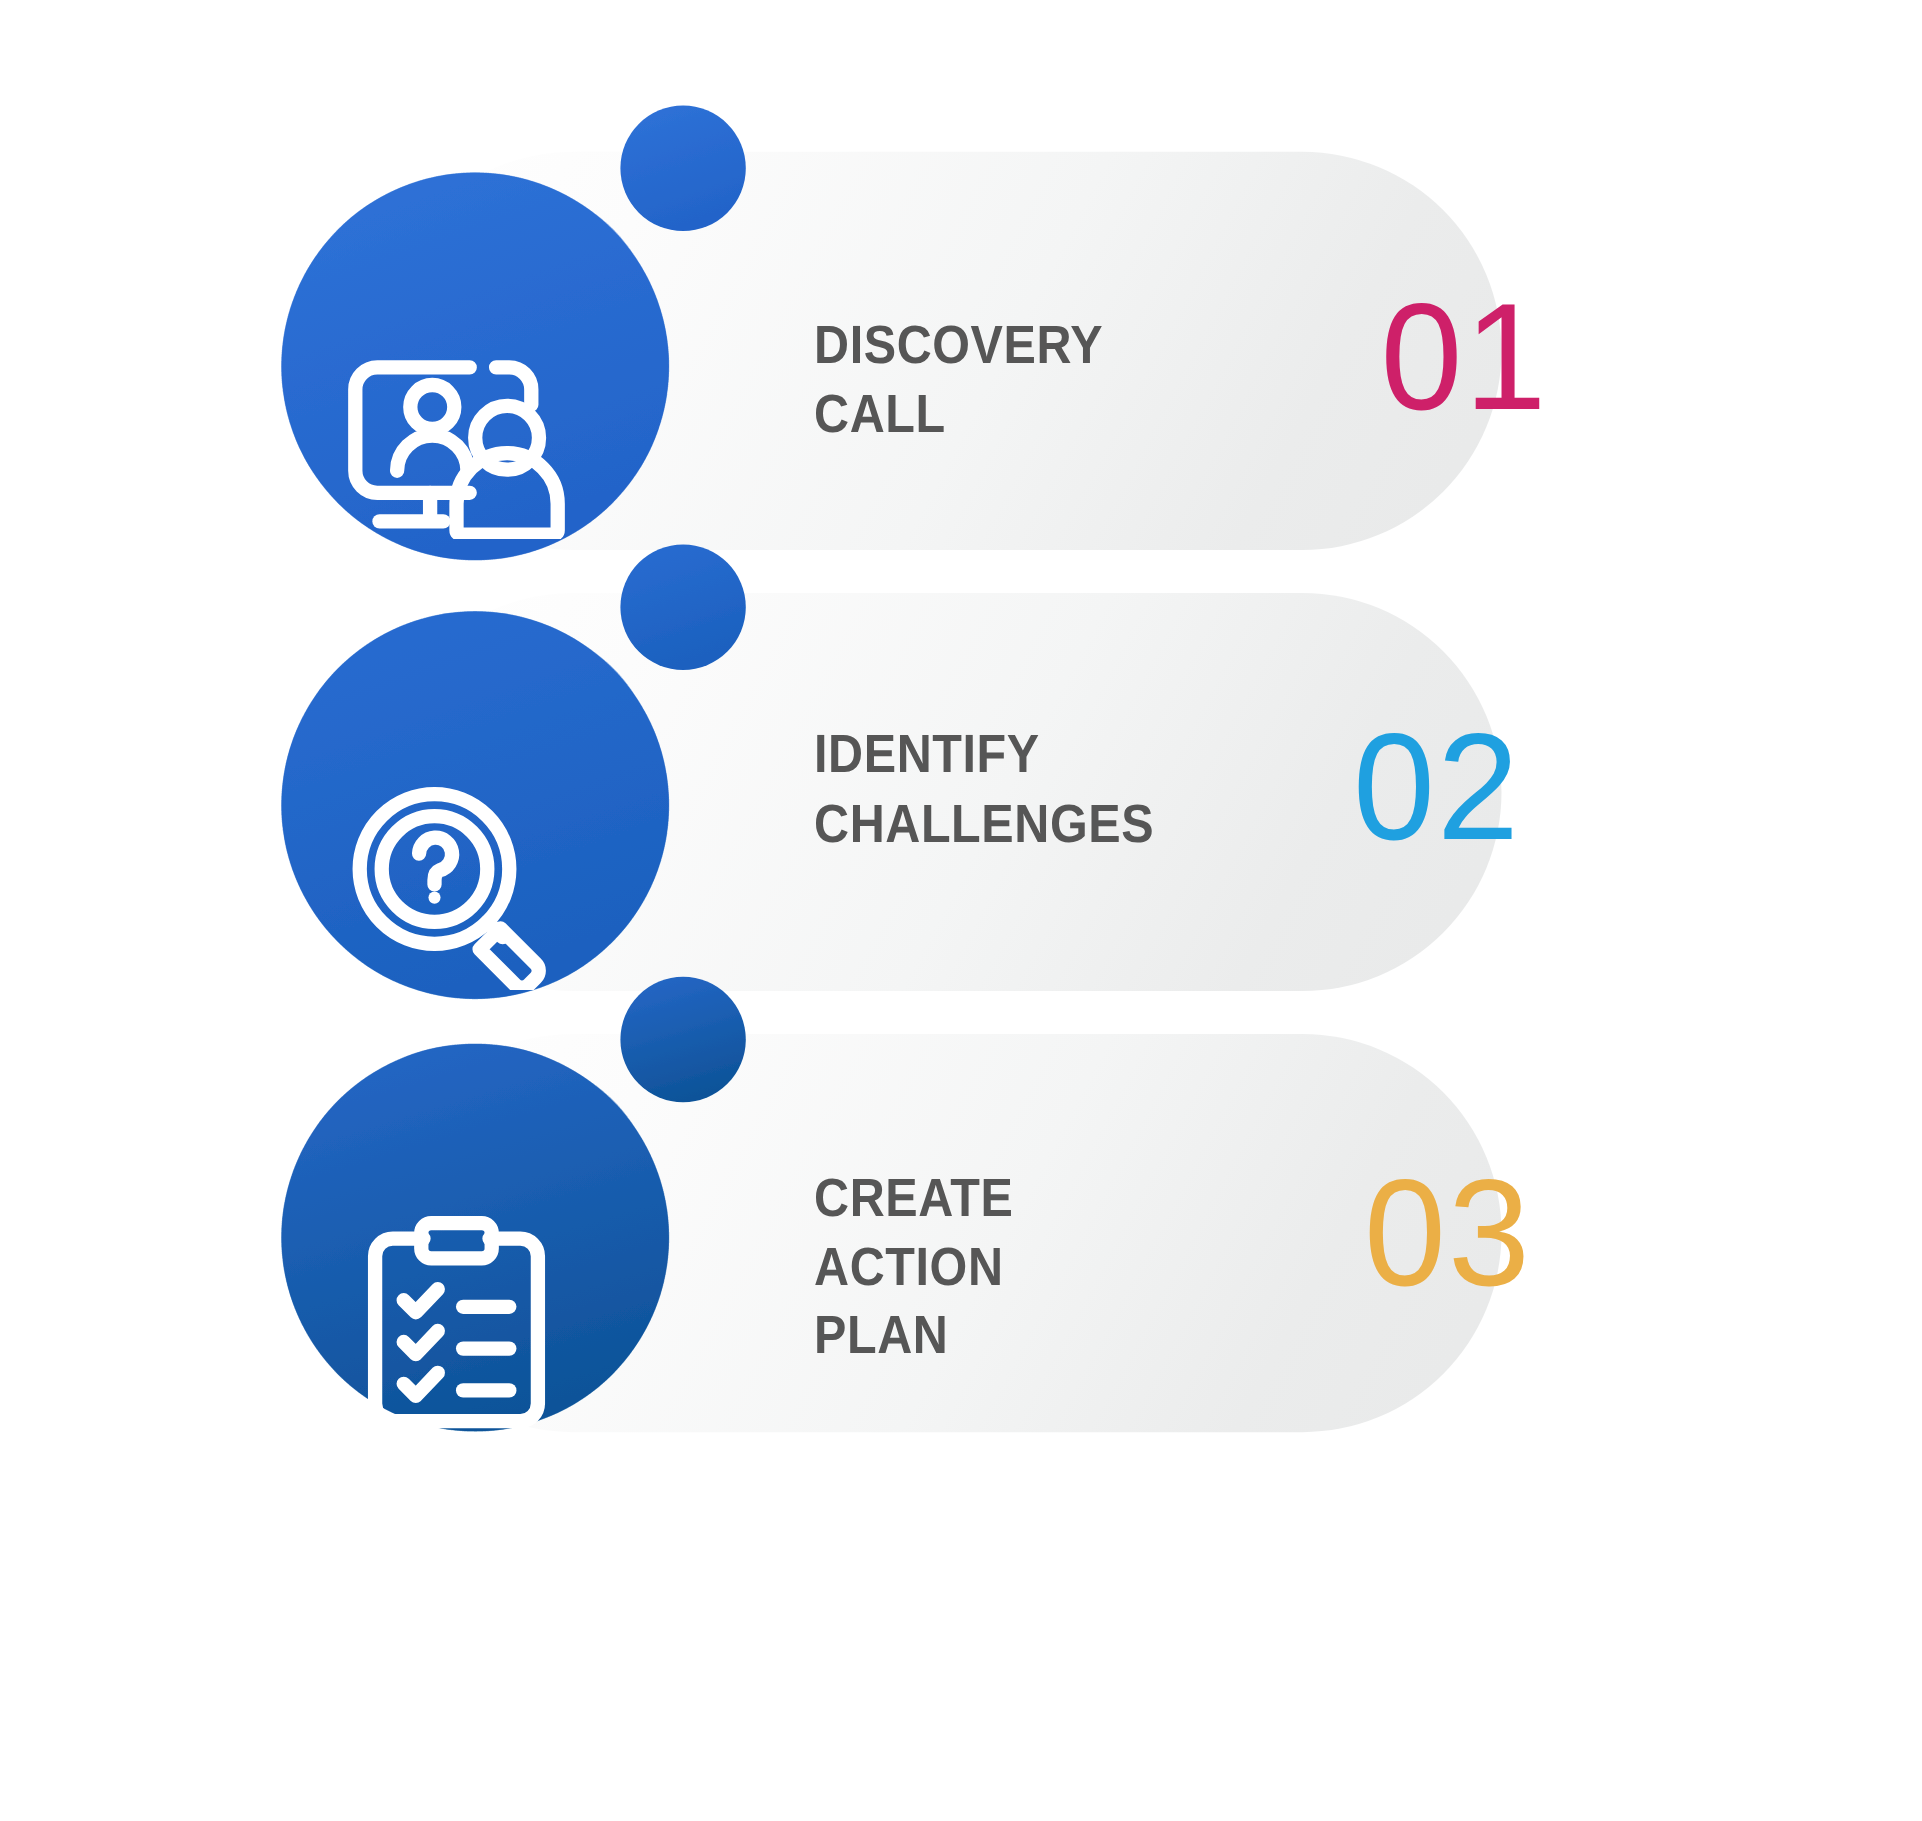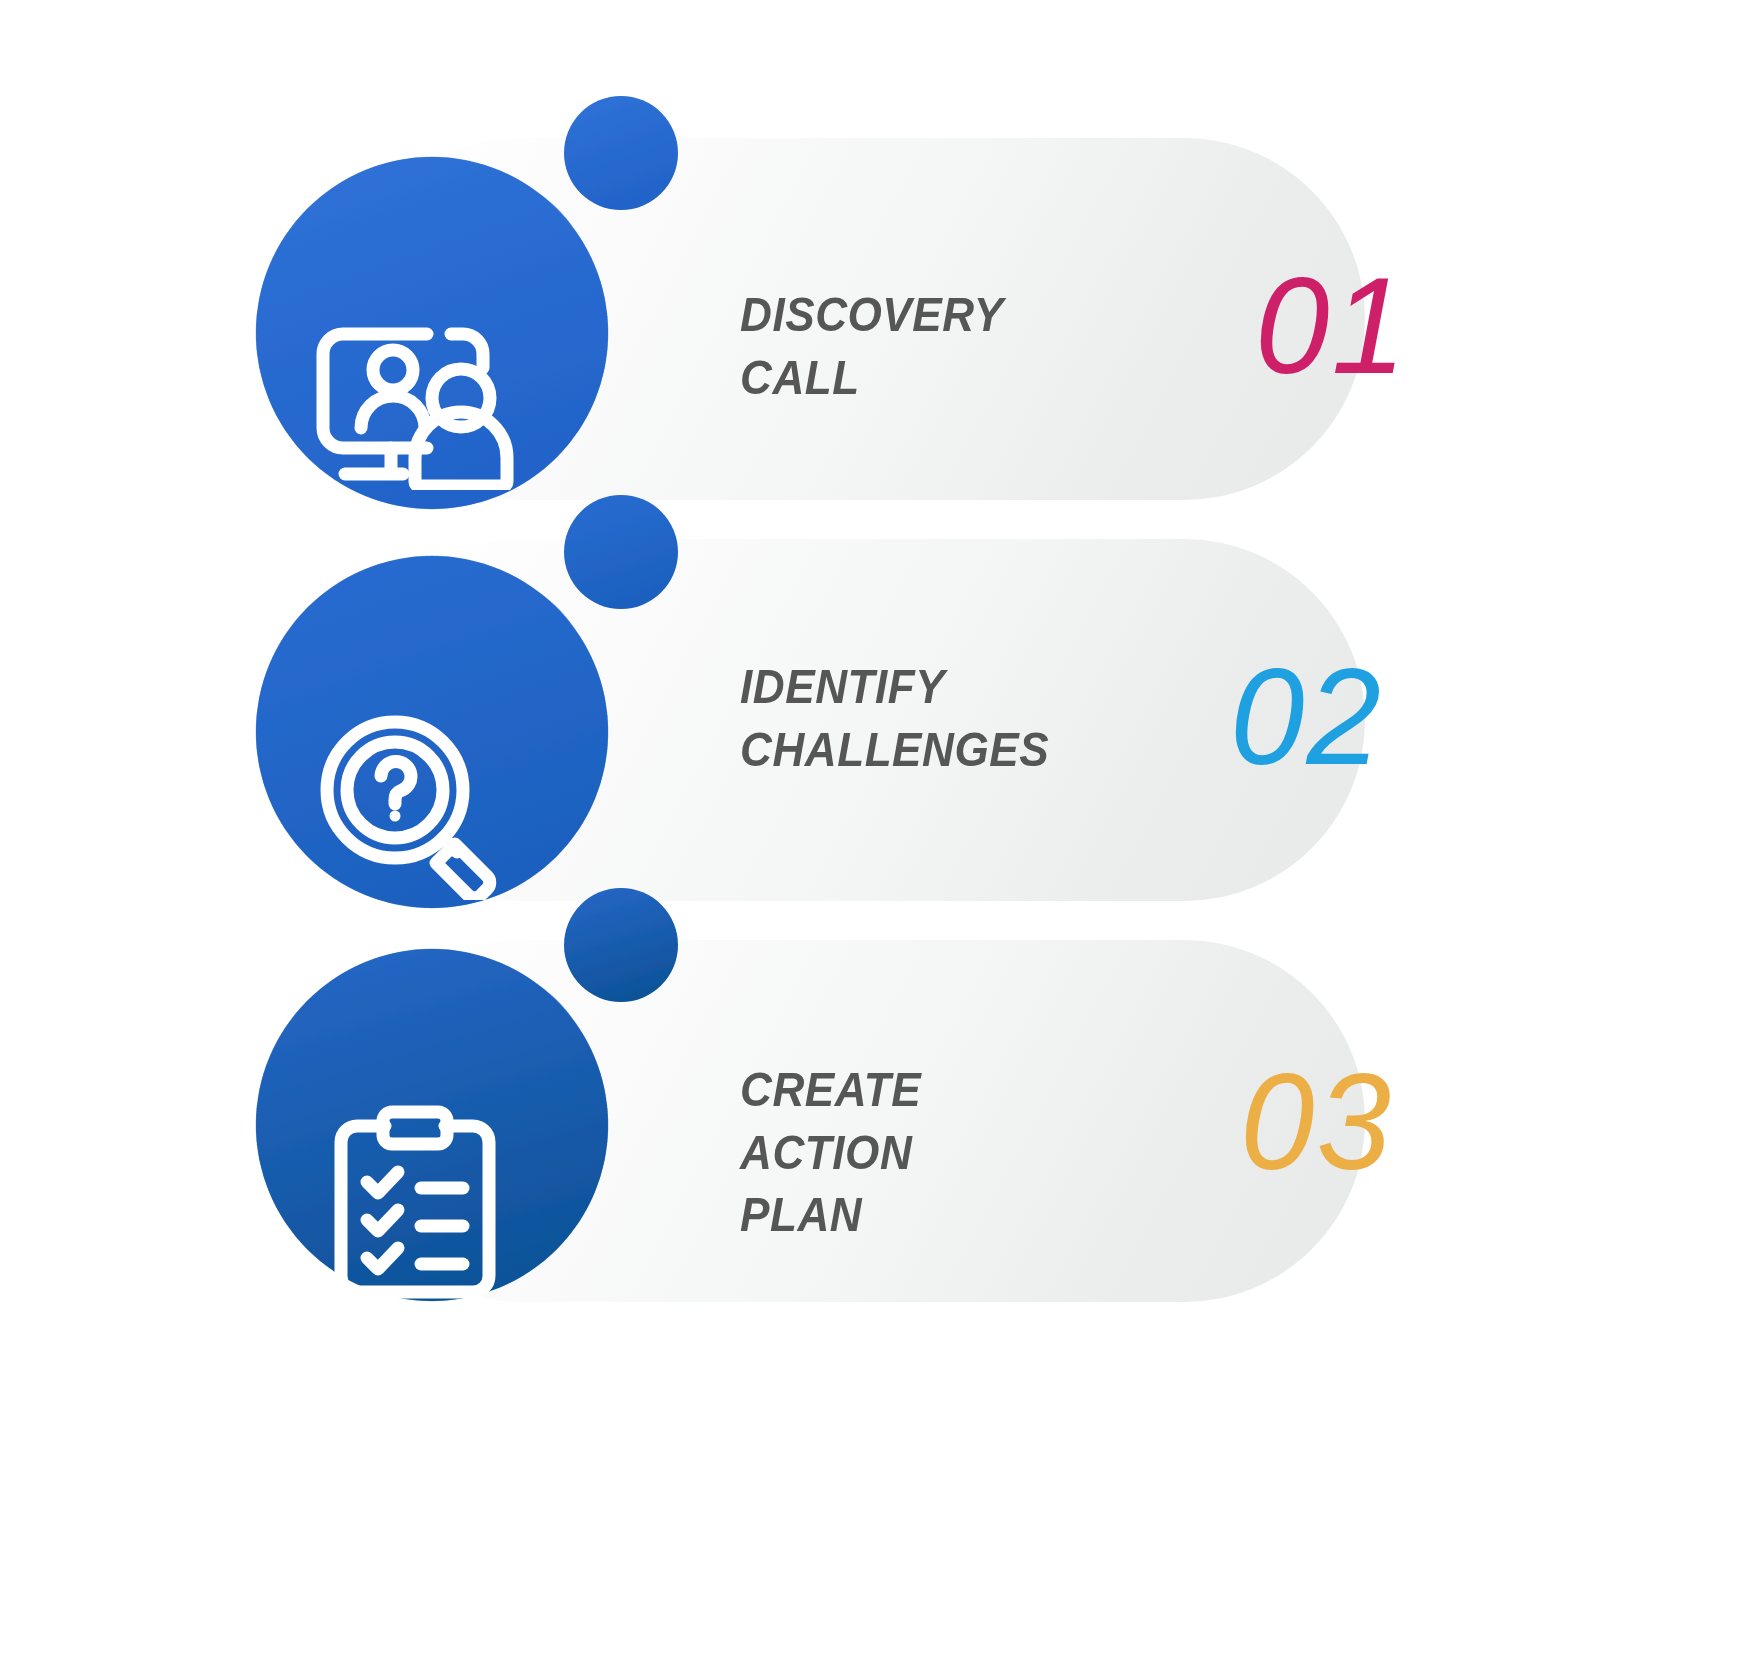--- a/index.html
+++ b/index.html
@@ -3,21 +3,21 @@
 <meta charset="utf-8">
 <style>
   html,body{margin:0;padding:0;}
   body{
     width:1747px;height:1655px;
     background:#ffffff;
     font-family:"Liberation Sans", sans-serif;
     overflow:hidden;
     position:relative;
   }
-  .canvas{position:relative;width:1747px;height:1655px;font-style:italic;}
+  .canvas{position:relative;width:1747px;height:1655px;}
 
   
   .row{position:absolute;left:0;top:0;}
   #row-1{top:88px;}
   #row-2{top:487px;}
   #row-3{top:880px;}
 
   
   .pill{
     position:absolute;

